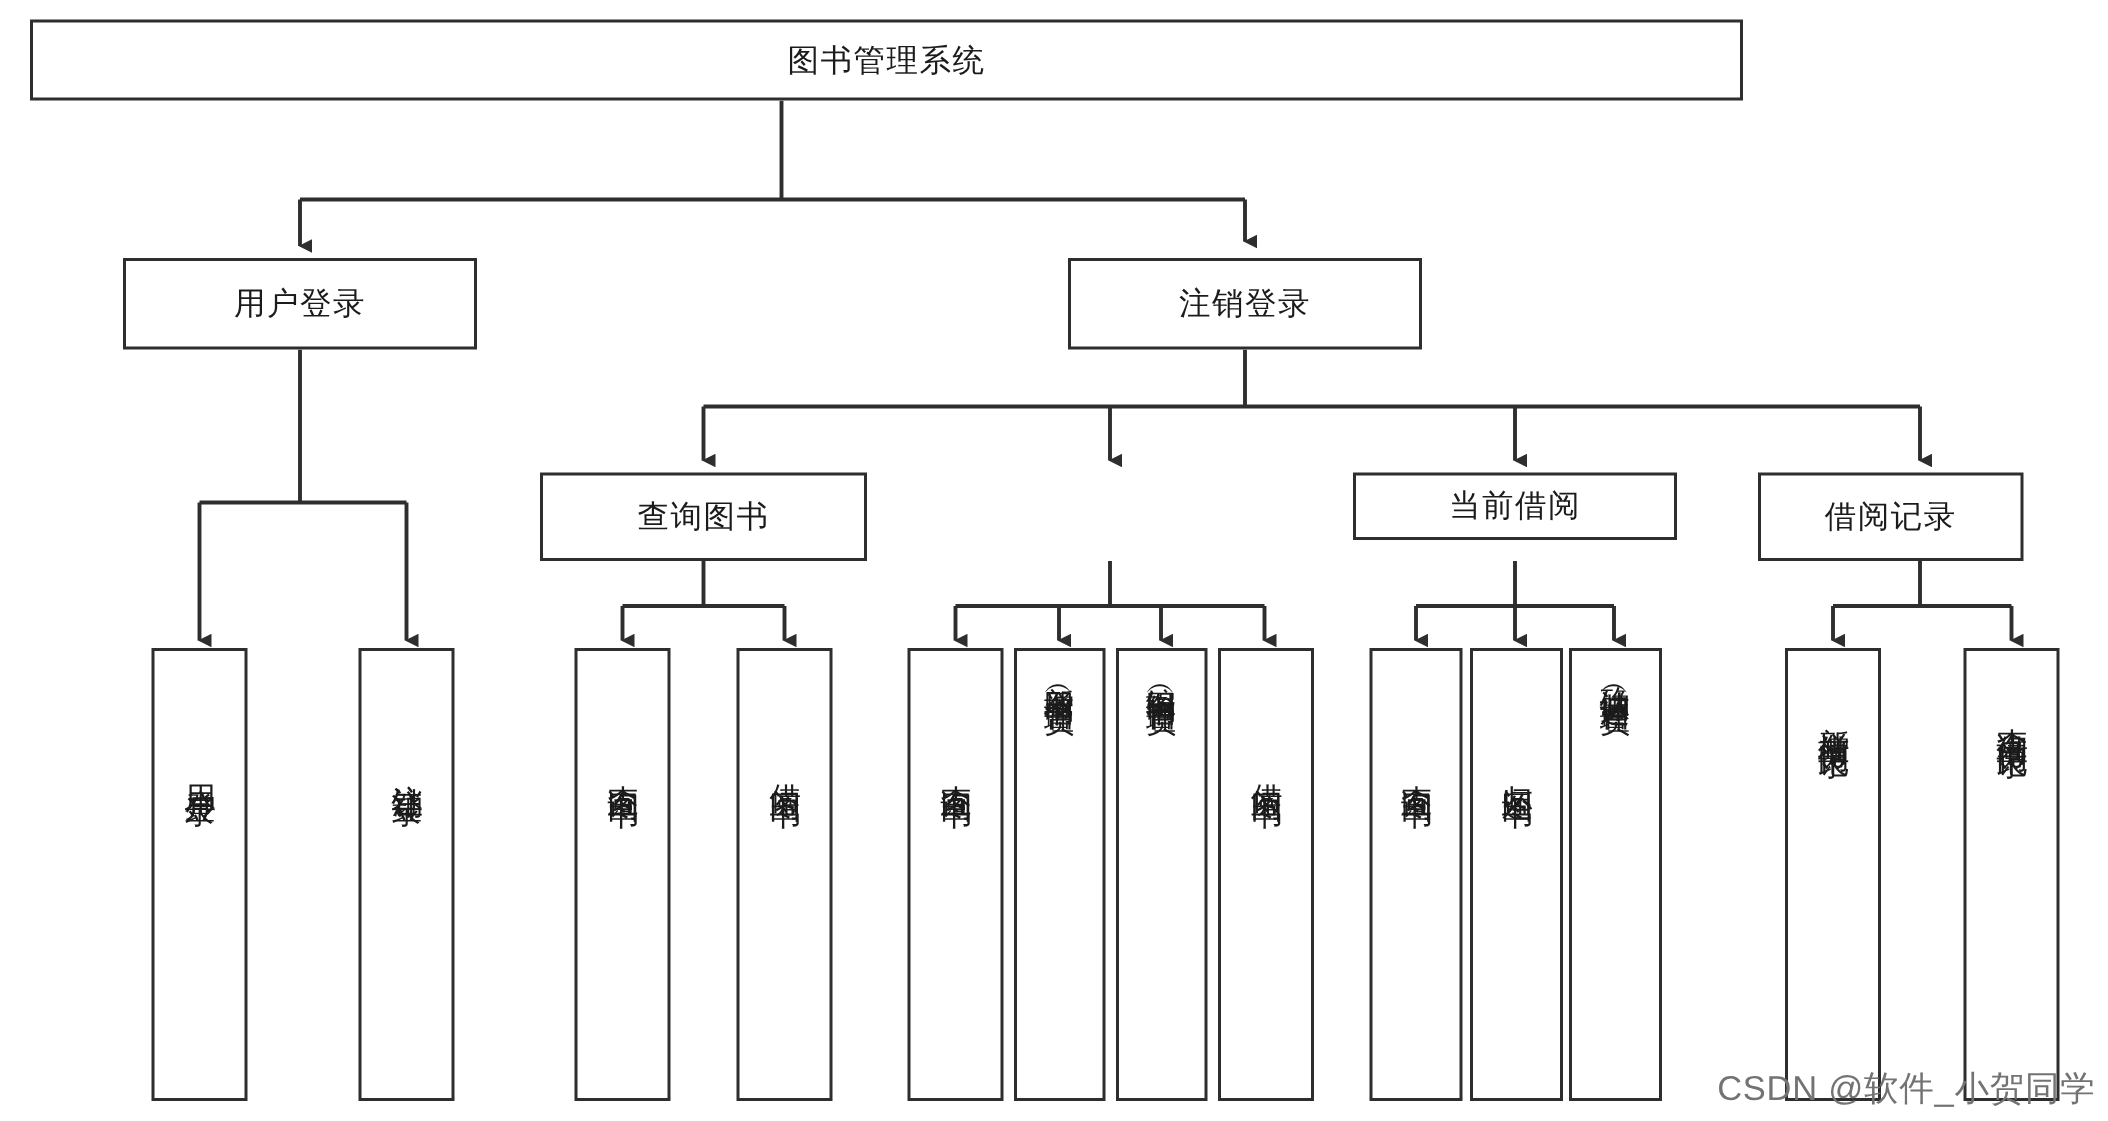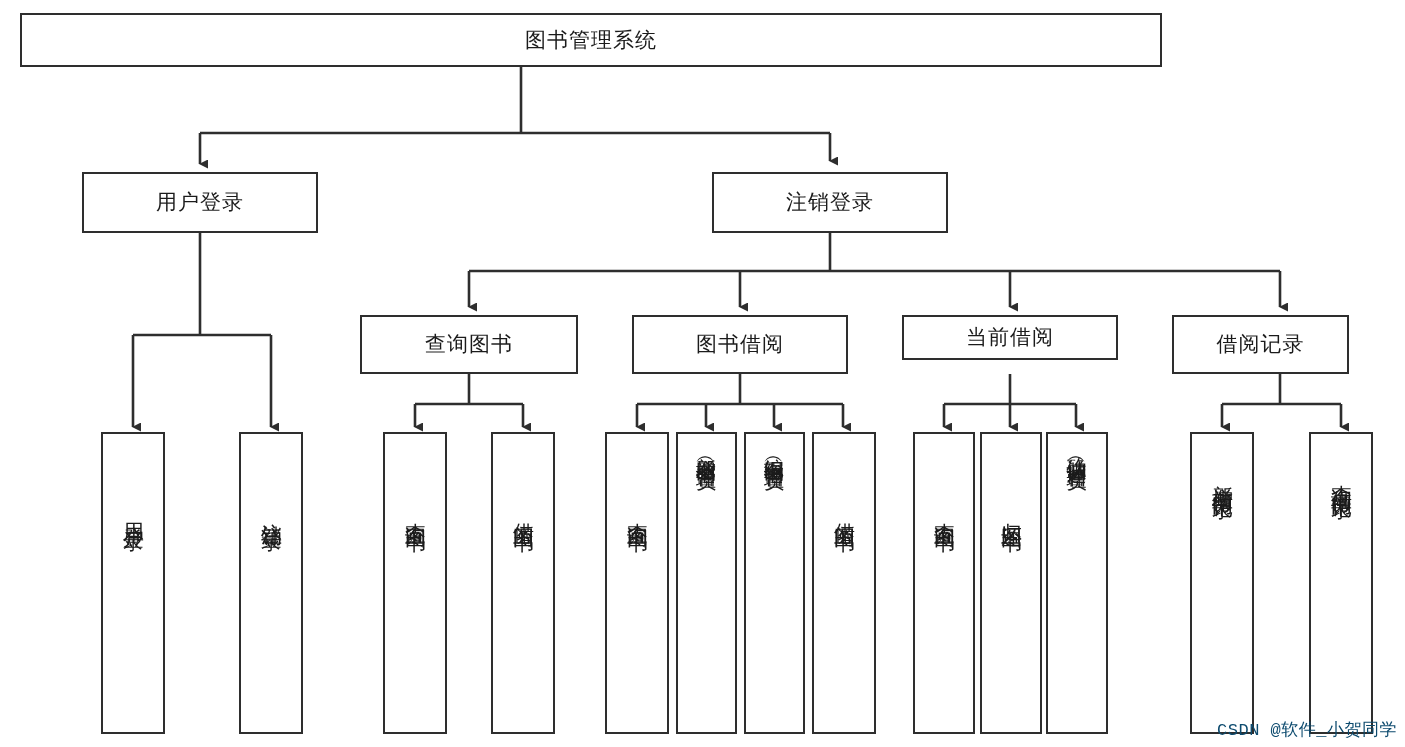--- a/index.html
+++ b/index.html
@@ -58,25 +58,25 @@
     white-space: nowrap;
   }
   .node.vert.small .label {
     font-size: 20px;
     letter-spacing: 2px;
   }
   #watermark {
     position: absolute;
     right: 8px;
     bottom: 6px;
-    font-size: 17px;
-    color: #0c4a6e;
+    font-size: 23px;
+    color: #737373;
     letter-spacing: 0.5px;
     white-space: nowrap;
-    font-family: Liberation Mono, monospace;
+    font-family: Liberation Sans, sans-serif;
   }
 </style>
 </head>
 <body>
 
 <div id="canvas">
 
   <svg class="wires" viewBox="0 0 1405 747" xmlns="http://www.w3.org/2000/svg">
     <defs>
       <marker id="arrow" markerWidth="9" markerHeight="9" refX="4.5" refY="8" orient="auto" markerUnits="userSpaceOnUse">
@@ -134,23 +134,20 @@
   <div class="node horiz" style="left:82px; top:172px; width:236px; height:61px;">
     <span class="label">用户登录</span>
   </div>
   <div class="node horiz" style="left:712px; top:172px; width:236px; height:61px;">
     <span class="label">注销登录</span>
   </div>
 
   <div class="node horiz" style="left:360px; top:315px; width:218px; height:59px;">
     <span class="label">查询图书</span>
   </div>
-  <div class="node horiz" style="left:632px; top:315px; width:216px; height:59px;">
-    <span class="label">图书借阅</span>
-  </div>
   <div class="node horiz" style="left:902px; top:315px; width:216px; height:45px;">
     <span class="label">当前借阅</span>
   </div>
   <div class="node horiz" style="left:1172px; top:315px; width:177px; height:59px;">
     <span class="label">借阅记录</span>
   </div>
 
   <div class="node vert" style="left:101px; top:432px; width:64px; height:302px; padding-top:72px;">
     <span class="label">用户登录</span>
   </div>

